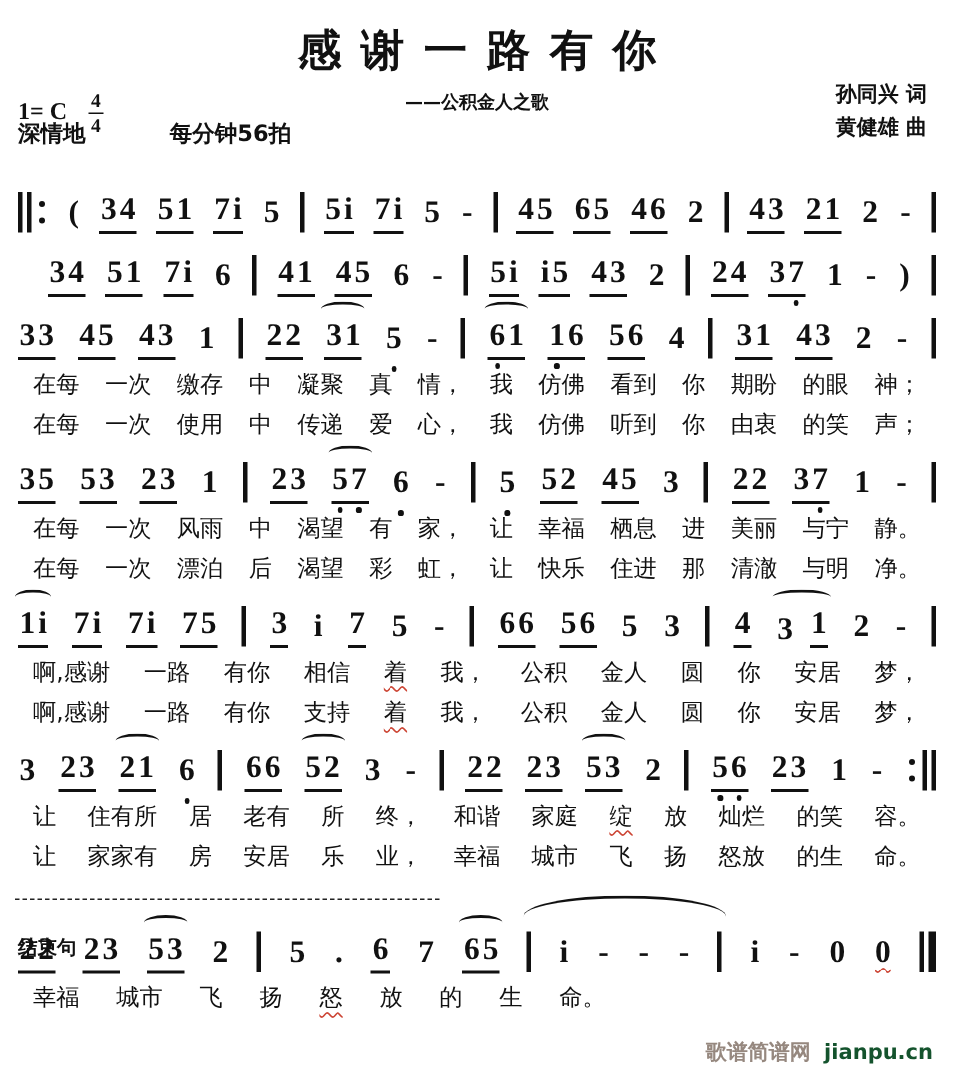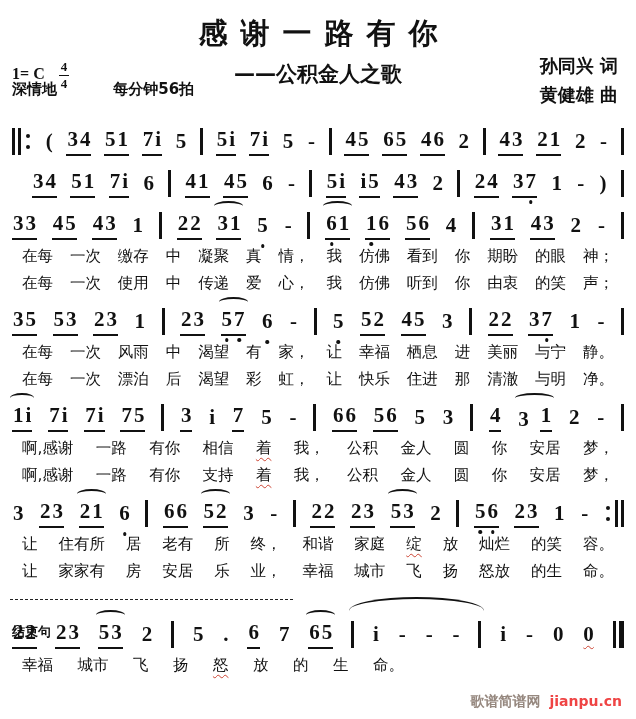--- a/index.html
+++ b/index.html
@@ -1,29 +1,29 @@
 <!DOCTYPE html>
 <html><head>
 <meta charset="utf-8">
 <style>
   html,body{margin:0;padding:0;background:#fff;width:636px;height:719px;overflow:hidden;}
   .page{position:relative;width:636px;height:719px;background:#ffffff;color:#111;
         font-family:"DejaVu Sans","Liberation Sans",sans-serif;}
   
   .hdr{position:relative;height:108px;}
   .title{text-align:center;padding-top:14px;font-size:29px;font-weight:700;letter-spacing:13px;text-indent:13px;}
-  .subtitle{position:absolute;left:0;right:0;top:60px;text-align:center;font-size:21px;font-weight:700;}
+  .subtitle{position:absolute;left:0;right:0;top:60px;text-align:center;font-size:12px;font-weight:700;}
   .keyline{position:absolute;left:12px;top:60px;font:700 16px "Liberation Serif","DejaVu Serif",serif;}
   .meter{display:inline-block;vertical-align:-9px;margin-left:10px;text-align:center;
          font:700 13px "Liberation Serif","DejaVu Serif",serif;line-height:1.1;}
   .meter .mt{display:block;border-bottom:1.5px solid #111;padding:0 2px 1px;}
   .meter .mb{display:block;padding-top:1px;}
   .tempoline{position:absolute;left:12px;top:80px;font-size:15px;font-weight:700;}
   .tempoline .tempo{margin-left:51px;}
-  .credits{position:absolute;right:18px;top:52px;font-size:18px;font-weight:700;line-height:1.6;text-align:center;}
+  .credits{position:absolute;right:18px;top:52px;font-size:14px;font-weight:700;line-height:1.6;text-align:center;}
   
   .score{padding:6px 10px 0;}
   .system{position:relative;margin-bottom:9px;}
   .mrow{display:flex;justify-content:space-between;align-items:center;position:relative;
         height:30px;margin-top:12px;padding:0 2px;}
   .tok{position:relative;display:inline-flex;align-items:flex-end;line-height:1;color:#111;
        font:700 21px "Liberation Serif","DejaVu Serif",serif;}
   .tok.ul{border-bottom:2px solid #111;padding-bottom:2px;}
   .ch{position:relative;display:inline-block;padding:0 1px;}
   .ch.ul{border-bottom:2px solid #111;padding-bottom:2px;}
@@ -39,21 +39,21 @@
         font-size:15.5px;font-weight:400;white-space:nowrap;}
   .wv{text-decoration:underline;text-decoration-style:wavy;text-decoration-color:#cc4433;
       text-decoration-thickness:1px;text-underline-offset:4px;}
   .ending-row{position:relative;height:16px;margin:4px 0 0;}
   .ending-label{position:absolute;left:2px;top:0;font-size:13px;font-weight:700;margin-top:32px;}
   .ending-dashes{position:absolute;left:0;width:46%;top:8px;border-top:1.5px dashed #222;}
   .big-tie{position:absolute;left:55%;width:22%;height:26px;top:-22px;border-top:2px solid #111;border-radius:50% 50% 0 0;}
   
   .watermark{position:absolute;right:14px;bottom:8px;font-size:14px;font-weight:700;}
   .wm-site{color:#96887f;}
-  .wm-url{color:#ef4444;margin-left:4px;}
+  .wm-url{color:#14532d;margin-left:4px;}
 </style>
 </head>
 <body>
 
 <div class="page">
 
   <div class="hdr">
     <div class="title">感谢一路有你</div>
     <div class="subtitle">——公积金人之歌</div>
     <div class="keyline">

